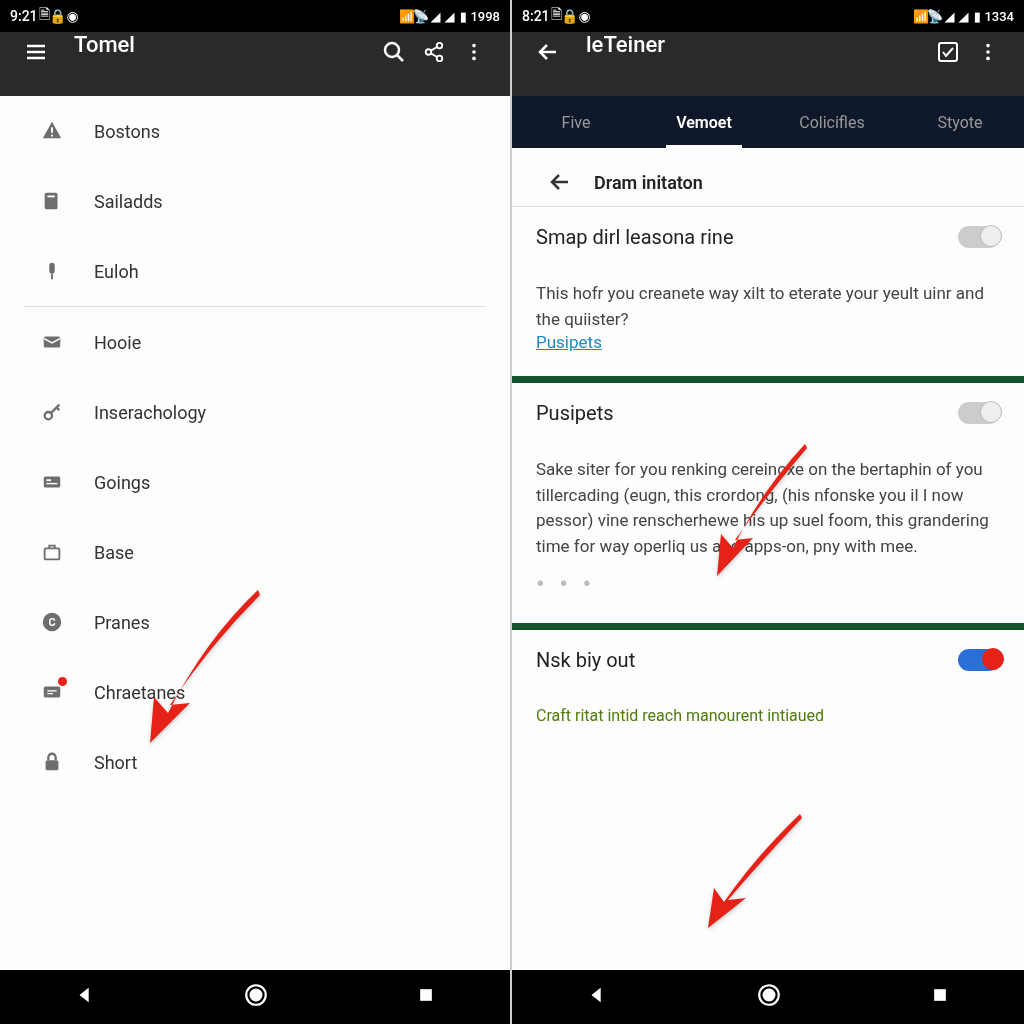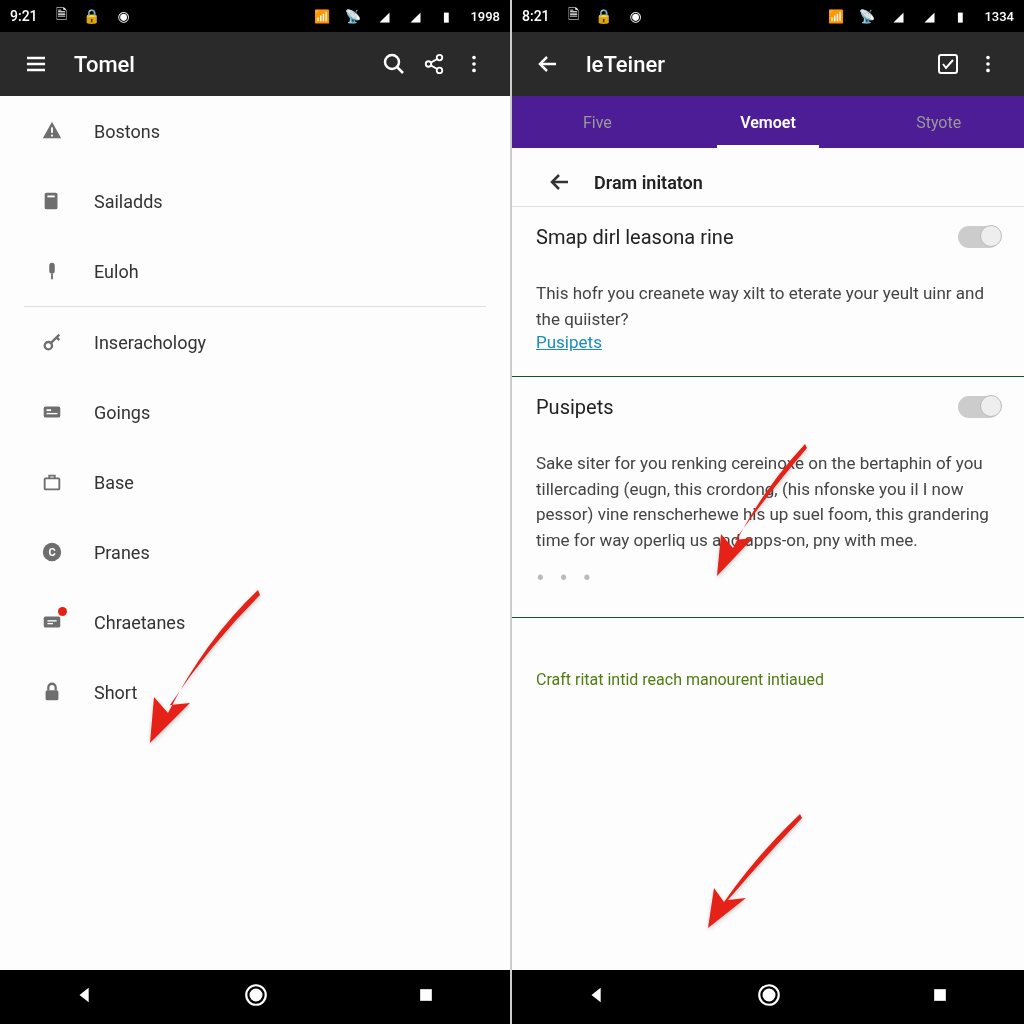--- a/index.html
+++ b/index.html
@@ -24,45 +24,44 @@
     background: #000;
     color: #fff;
     height: 32px;
     display: flex;
     align-items: center;
     justify-content: space-between;
     padding: 0 10px;
     font-size: 14px;
     font-weight: 500;
   }
-  .status-left, .status-right { display: flex; align-items: center; gap: 17px; }
+  .status-left, .status-right { display: flex; align-items: center; gap: 0; }
   .status-right span { font-size: 13px; }
   .status-icon { width: 14px; height: 14px; display: inline-flex; align-items: center; justify-content: center; }
 
   .app-bar {
     background: #2a2a2a;
     color: #fff;
     height: 64px;
     display: flex;
-    align-items: center;
     padding: 0 16px;
   }
   .app-bar .title {
     font-size: 22px;
     font-weight: 500;
     flex: 1;
     margin-left: 18px;
   }
   .app-bar .icon-btn {
     width: 40px; height: 40px; display: flex; align-items: center; justify-content: center;
     cursor: pointer;
   }
 
   .tabs {
-    background: #4c1d95;
+    background: #0f172a;
     display: flex;
     height: 52px;
   }
   .tab {
     flex: 1;
     color: #999;
     display: flex;
     align-items: center;
     justify-content: center;
     font-size: 16px;
@@ -101,21 +100,21 @@
   .section-header {
     display: flex;
     align-items: center;
     padding: 22px 24px 12px 36px;
     gap: 22px;
   }
   .section-header .sh-title { font-size: 18px; font-weight: 600; color: #222; }
 
   .setting {
     padding: 18px 24px 24px 24px;
-    border-bottom: 1px solid #14532d;
+    border-bottom: 7px solid #14532d;
   }
   .setting-head {
     display: flex;
     justify-content: space-between;
     align-items: center;
   }
   .setting-title { font-size: 20px; color: #222; flex:1; }
   .setting-desc {
     font-size: 17px;
     color: #444;
@@ -260,20 +259,29 @@
           <svg width="22" height="22" viewBox="0 0 24 24" fill="#6e6e6e">
             <rect x="9" y="3" width="6" height="12" rx="3"></rect>
             <rect x="11" y="15" width="2" height="6"></rect>
           </svg>
         </div>
       <div class="li-label">Euloh</div>
     </div>
     <div class="divider"></div>
     <div class="list-item">
       <div class="li-icon">
+          <svg width="22" height="22" viewBox="0 0 24 24" fill="#6e6e6e">
+            <rect x="3" y="6" width="18" height="12" rx="2"></rect>
+            <path d="M3 8 L12 13 L21 8" fill="none" stroke="#fff" stroke-width="1.5"></path>
+          </svg>
+        </div>
+      <div class="li-label">Hooie</div>
+    </div>
+    <div class="list-item">
+      <div class="li-icon">
           <svg width="22" height="22" viewBox="0 0 24 24" fill="none" stroke="#6e6e6e" stroke-width="2.5">
             <circle cx="8" cy="16" r="4"></circle>
             <line x1="11" y1="13" x2="20" y2="4"></line>
             <line x1="17" y1="7" x2="20" y2="10"></line>
           </svg>
         </div>
       <div class="li-label">Inserachology</div>
     </div>
     <div class="list-item">
       <div class="li-icon">
@@ -382,20 +390,21 @@
           <circle cx="12" cy="5" r="2"></circle>
           <circle cx="12" cy="12" r="2"></circle>
           <circle cx="12" cy="19" r="2"></circle>
         </svg>
     </div>
   </div>
 
   <div class="tabs">
     <div class="tab">Five</div>
     <div class="tab active">Vemoet</div>
+    <div class="tab">Colicifles</div>
     <div class="tab">Styote</div>
   </div>
 
   <div class="content">
     <div class="section-header">
       <svg width="24" height="24" viewBox="0 0 24 24" fill="none" stroke="#333" stroke-width="2.5">
           <line x1="20" y1="12" x2="4" y2="12"></line>
           <polyline points="11,5 4,12 11,19"></polyline>
         </svg>
       <div class="sh-title">Dram initaton</div>
@@ -418,20 +427,26 @@
         <div class="setting-title">Pusipets</div>
         <div class="toggle">
             <div class="knob"></div>
           </div>
       </div>
       <div class="setting-desc">Sake siter for you renking cereinoxe on the bertaphin of you tillercading (eugn, this crordong, (his nfonske you il I now pessor) vine renscherhewe his up suel foom, this grandering time for way operliq us and apps-on, pny with mee.</div>
       <div class="dots">• • •</div>
     </div>
 
     <div class="setting" style="border-bottom:none; padding-bottom:8px;">
+      <div class="setting-head">
+        <div class="setting-title">Nsk biy out</div>
+        <div class="toggle on">
+            <div class="knob"></div>
+          </div>
+      </div>
       <div class="setting-desc" style="color:#4d7c0f; font-size:16px;">Craft ritat intid reach manourent intiaued</div>
     </div>
   </div>
 
   <div class="nav-bar">
     <div class="nav-btn"><svg width="22" height="22" viewBox="0 0 24 24" fill="#fff">
           <path d="M16 4 L6 12 L16 20 Z"></path>
         </svg></div>
     <div class="nav-btn"><svg width="26" height="26" viewBox="0 0 24 24" fill="none" stroke="#fff" stroke-width="2">
           <circle cx="12" cy="12" r="9"></circle>

